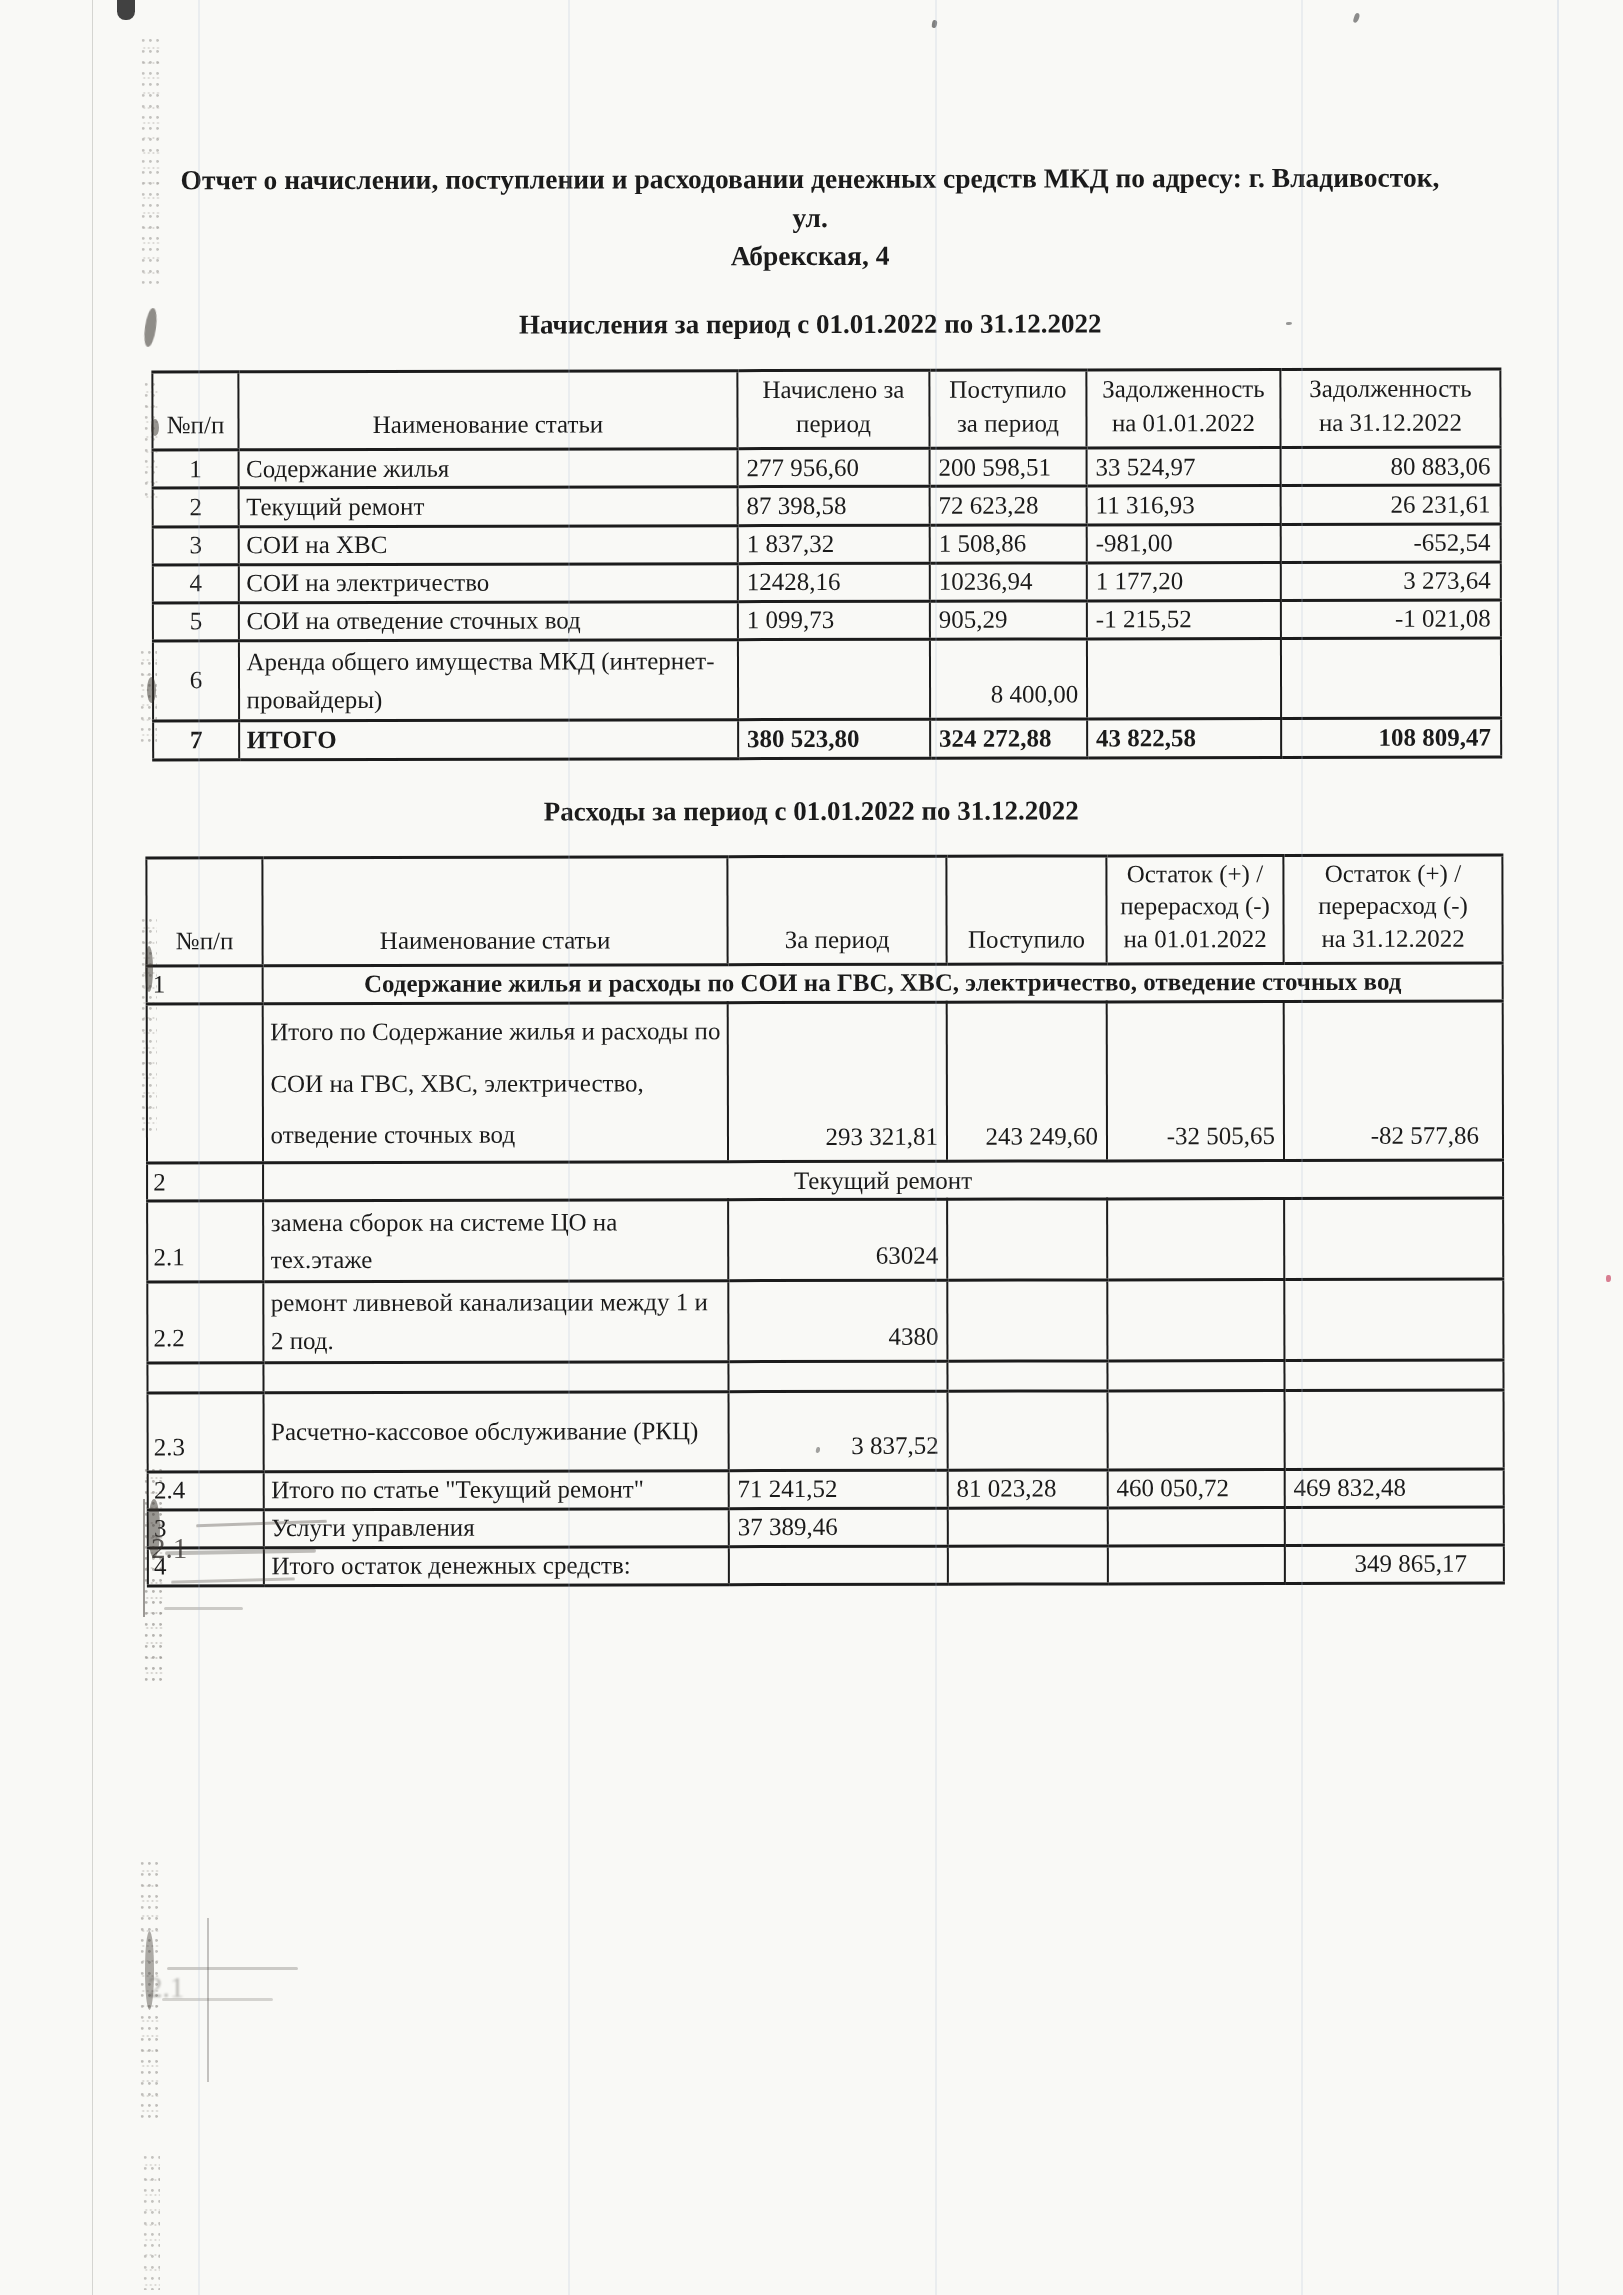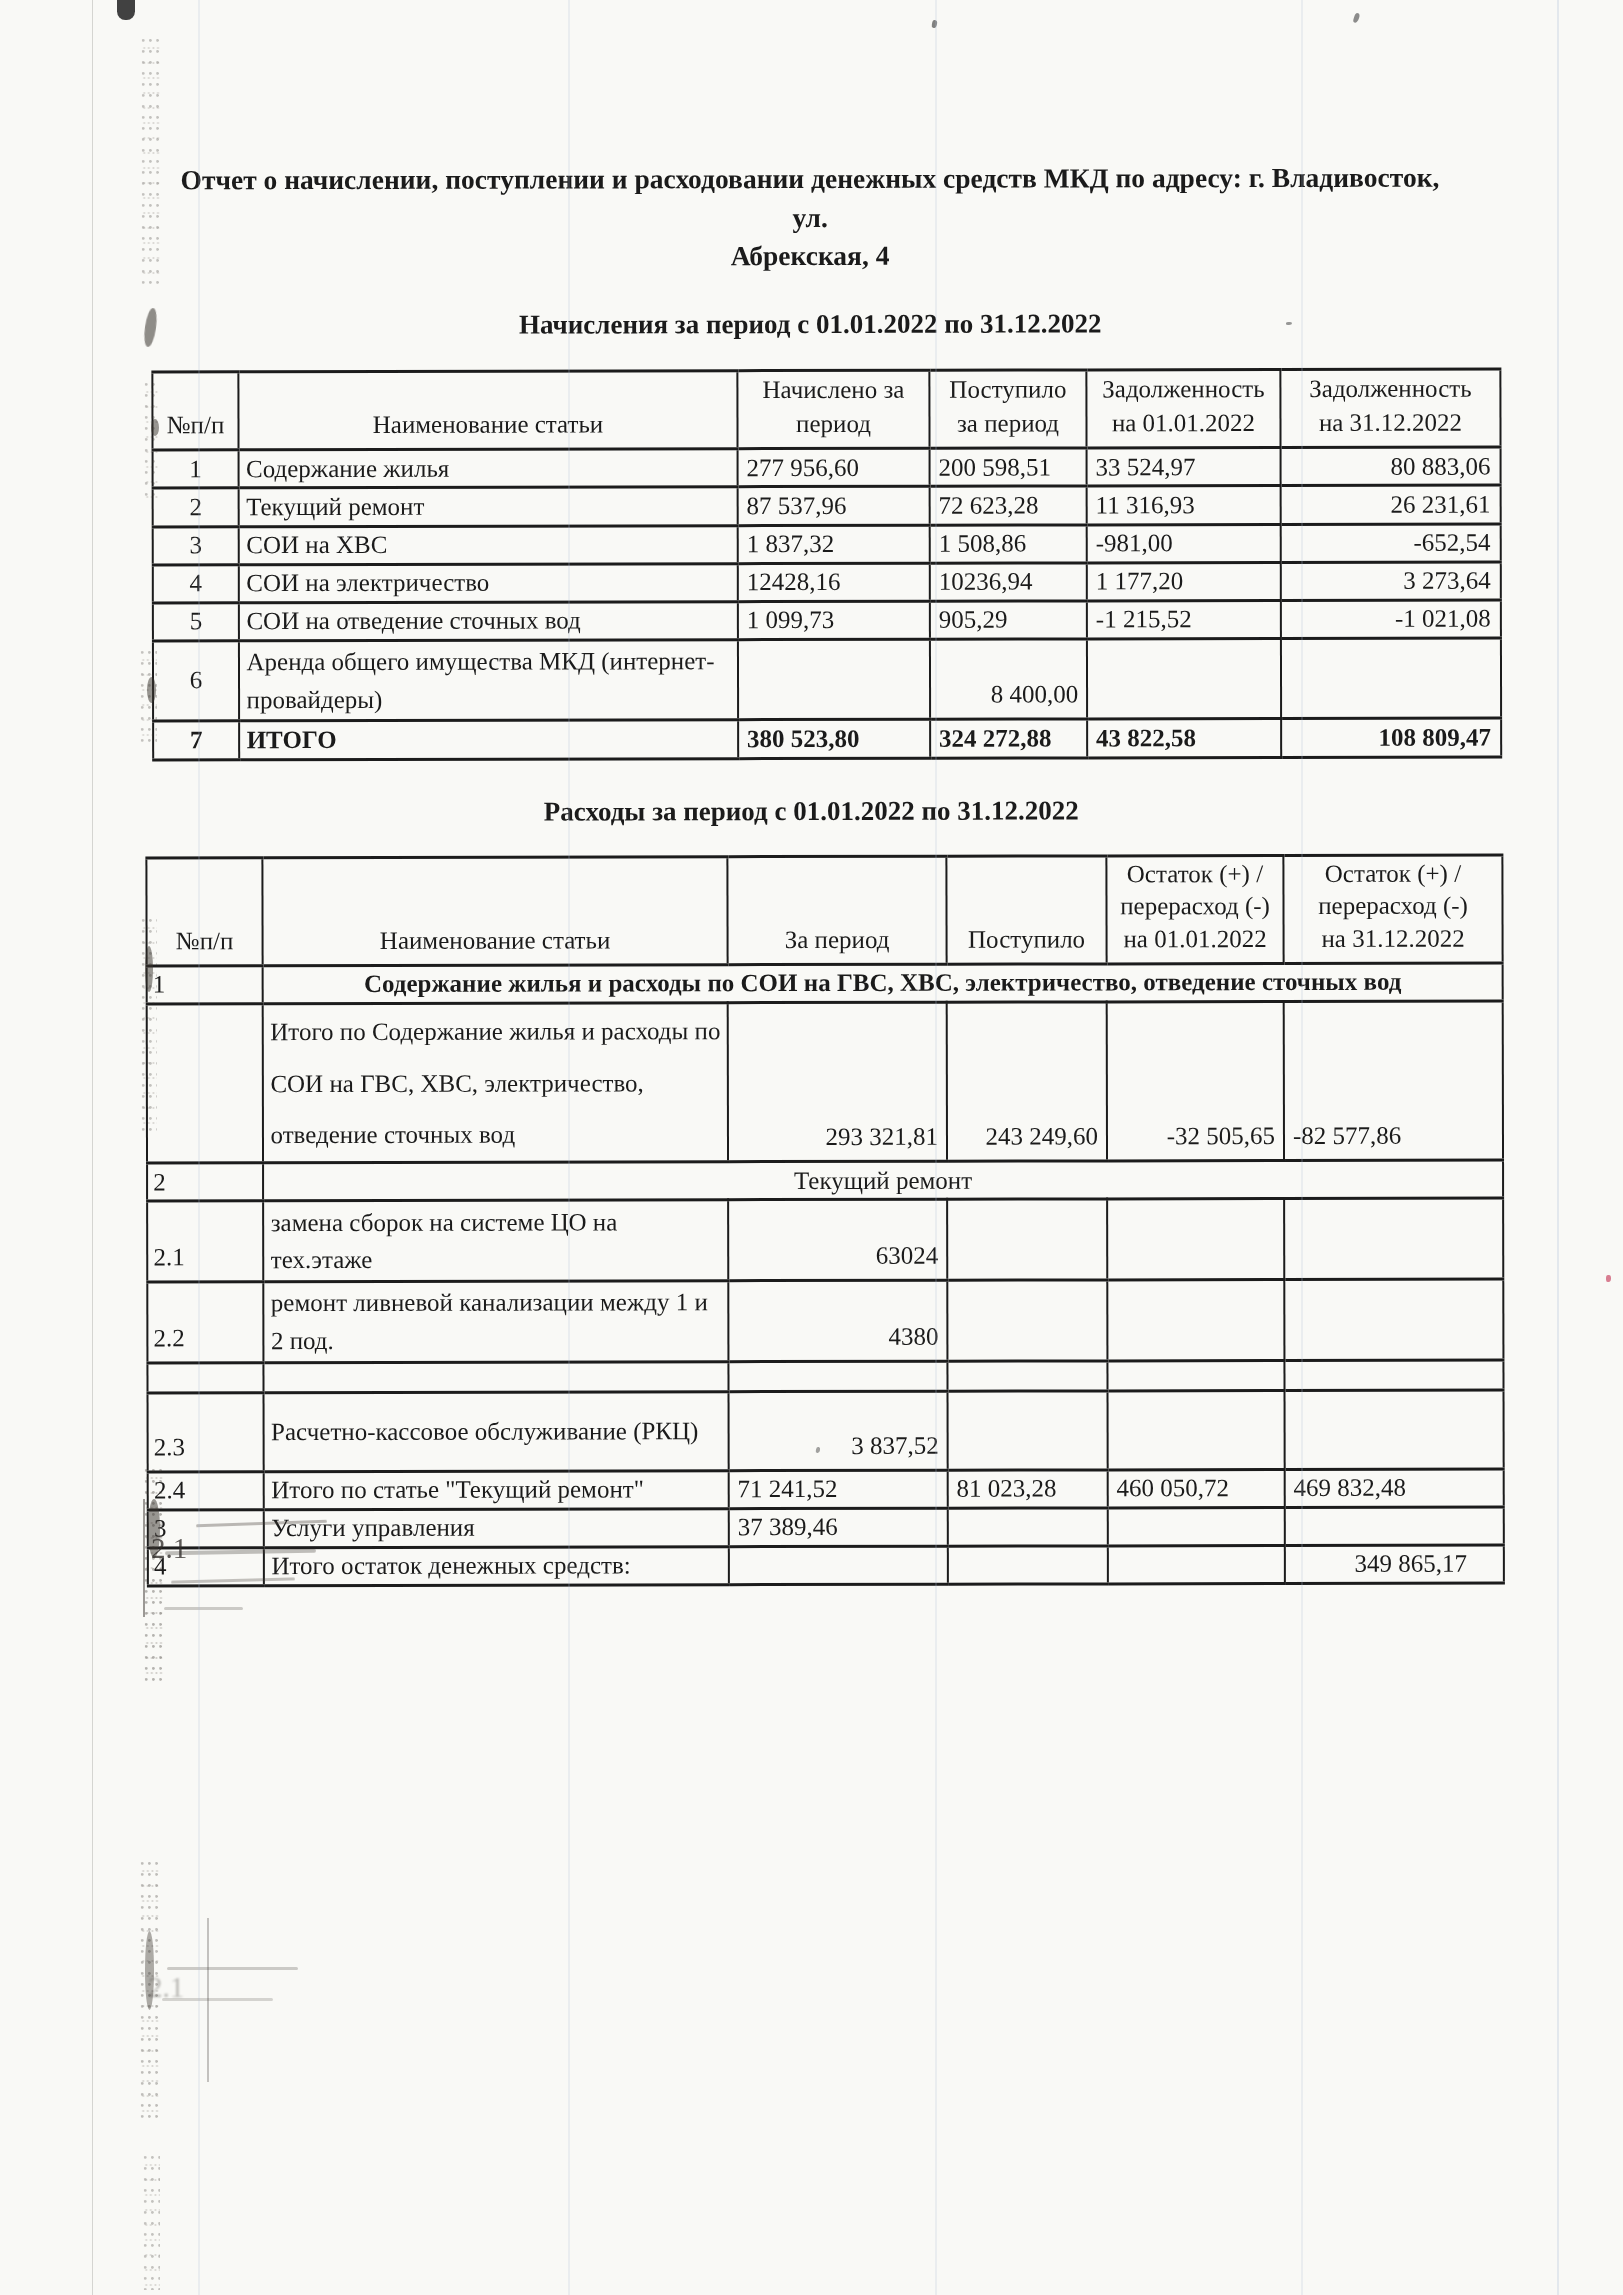--- a/index.html
+++ b/index.html
@@ -51,21 +51,21 @@
   .h106{height:69px;} .h44{height:29px;}
 
   .num{text-align:center;}
   .num-l{text-align:left;padding-left:5.2px;}
   .num-b{text-align:left;vertical-align:bottom;padding:0 0 6.5px 5.2px;}
   .name{text-align:left;padding-left:6.5px;padding-right:3.9px;}
   .val{}
   .valb{text-align:right;vertical-align:bottom;padding-bottom:6.5px;}
   .r{text-align:right;padding-right:9.2px;}
   .pr-sm{text-align:left;padding-right:7.9px;}
-  .pr-md{text-align:left;padding-right:30px;}
+  .pr-md{text-align:right;padding-right:23px;}
   .pr-lg{text-align:right;padding-right:36px;}
   .bold{font-weight:bold;}
   .center-span{text-align:center;}
   .airy{line-height:2.05;vertical-align:middle;}
   .airy2{line-height:1.5;vertical-align:middle;}
 
   
   .artifact{position:absolute;pointer-events:none;}
   .noise-band{
     background-image:
@@ -161,21 +161,21 @@
       <td class="num h47">1</td>
       <td class="name">Содержание жилья</td>
       <td class="val">277 956,60</td>
       <td class="val">200 598,51</td>
       <td class="val">33 524,97</td>
       <td class="r">80 883,06</td>
     </tr>
     <tr>
       <td class="num h47">2</td>
       <td class="name">Текущий ремонт</td>
-      <td class="val">87 537,96</td>
+      <td class="val">87 398,58</td>
       <td class="val">72 623,28</td>
       <td class="val">11 316,93</td>
       <td class="r">26 231,61</td>
     </tr>
     <tr>
       <td class="num h47">3</td>
       <td class="name">СОИ на ХВС</td>
       <td class="val">1 837,32</td>
       <td class="val">1 508,86</td>
       <td class="val">-981,00</td>

